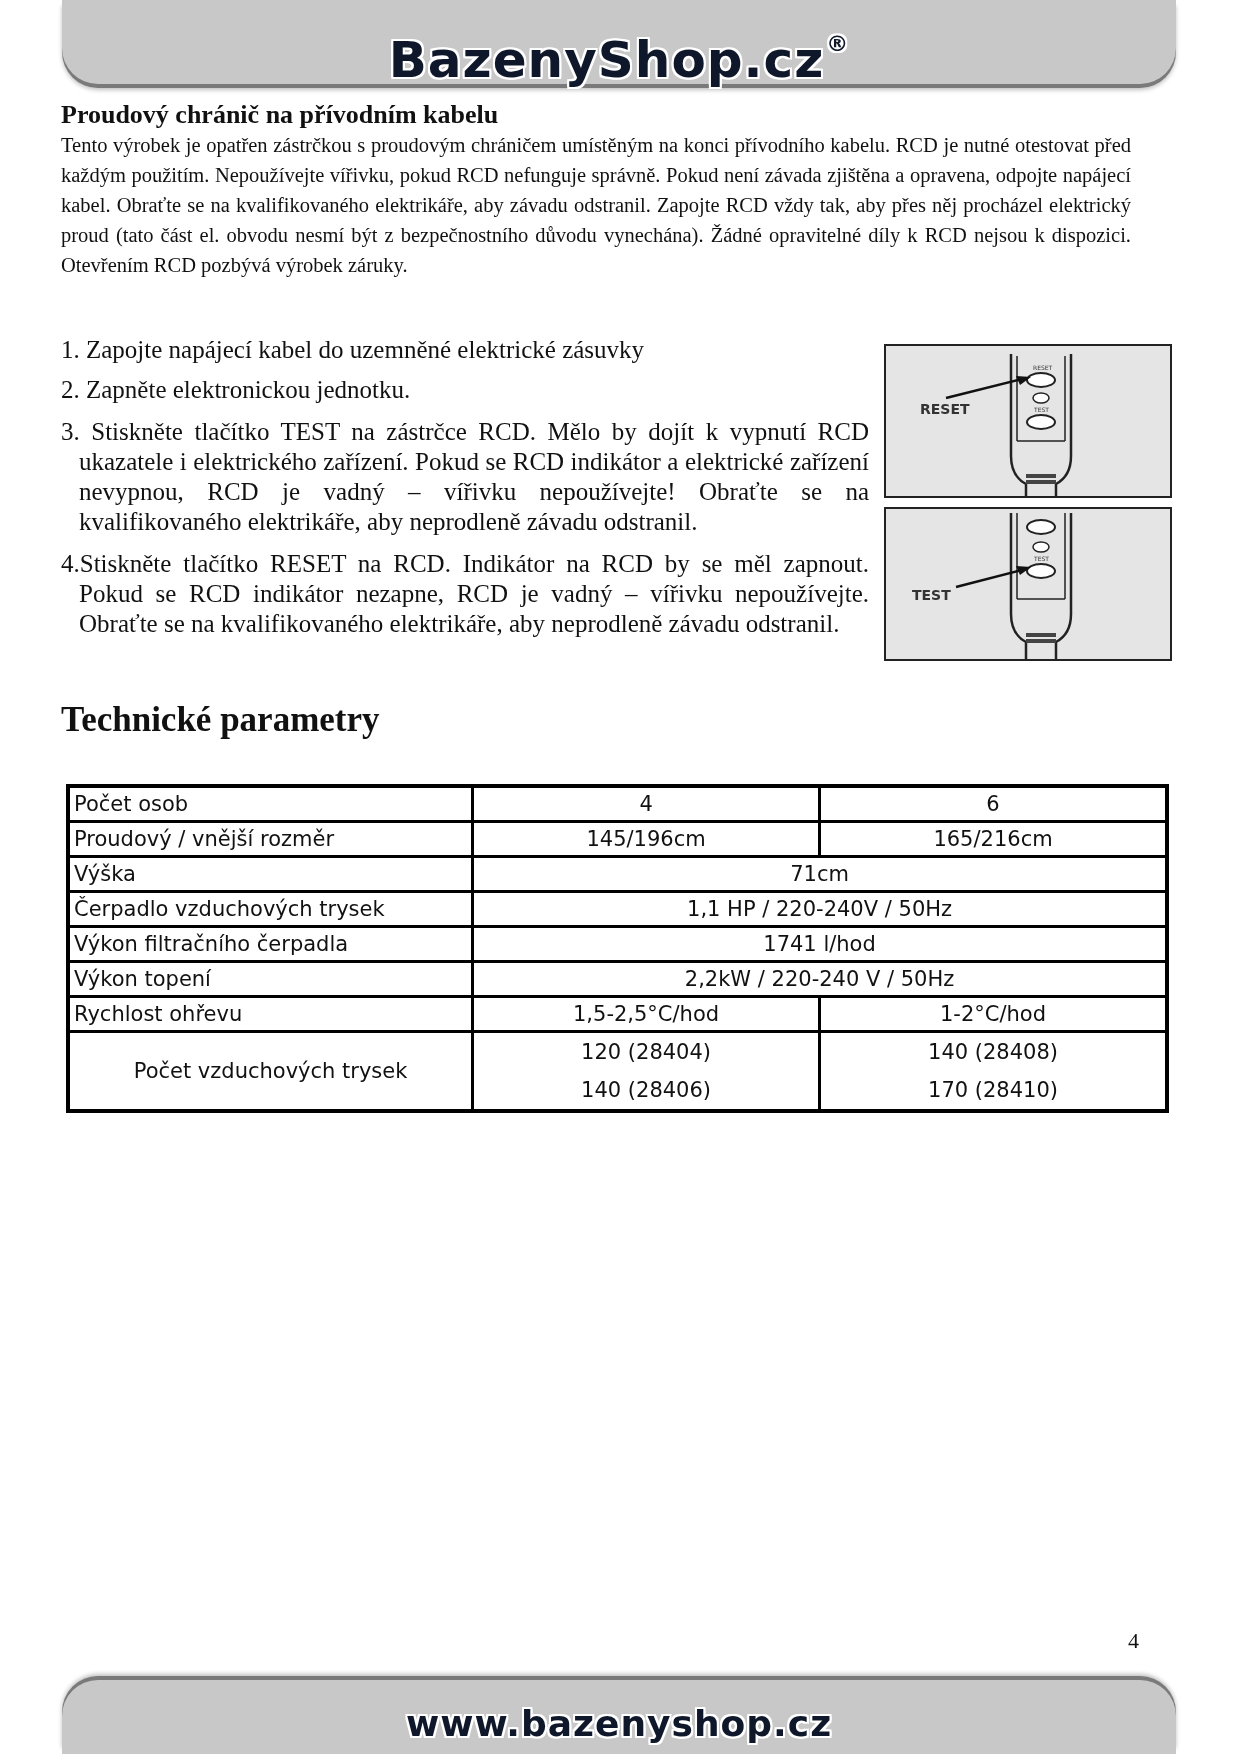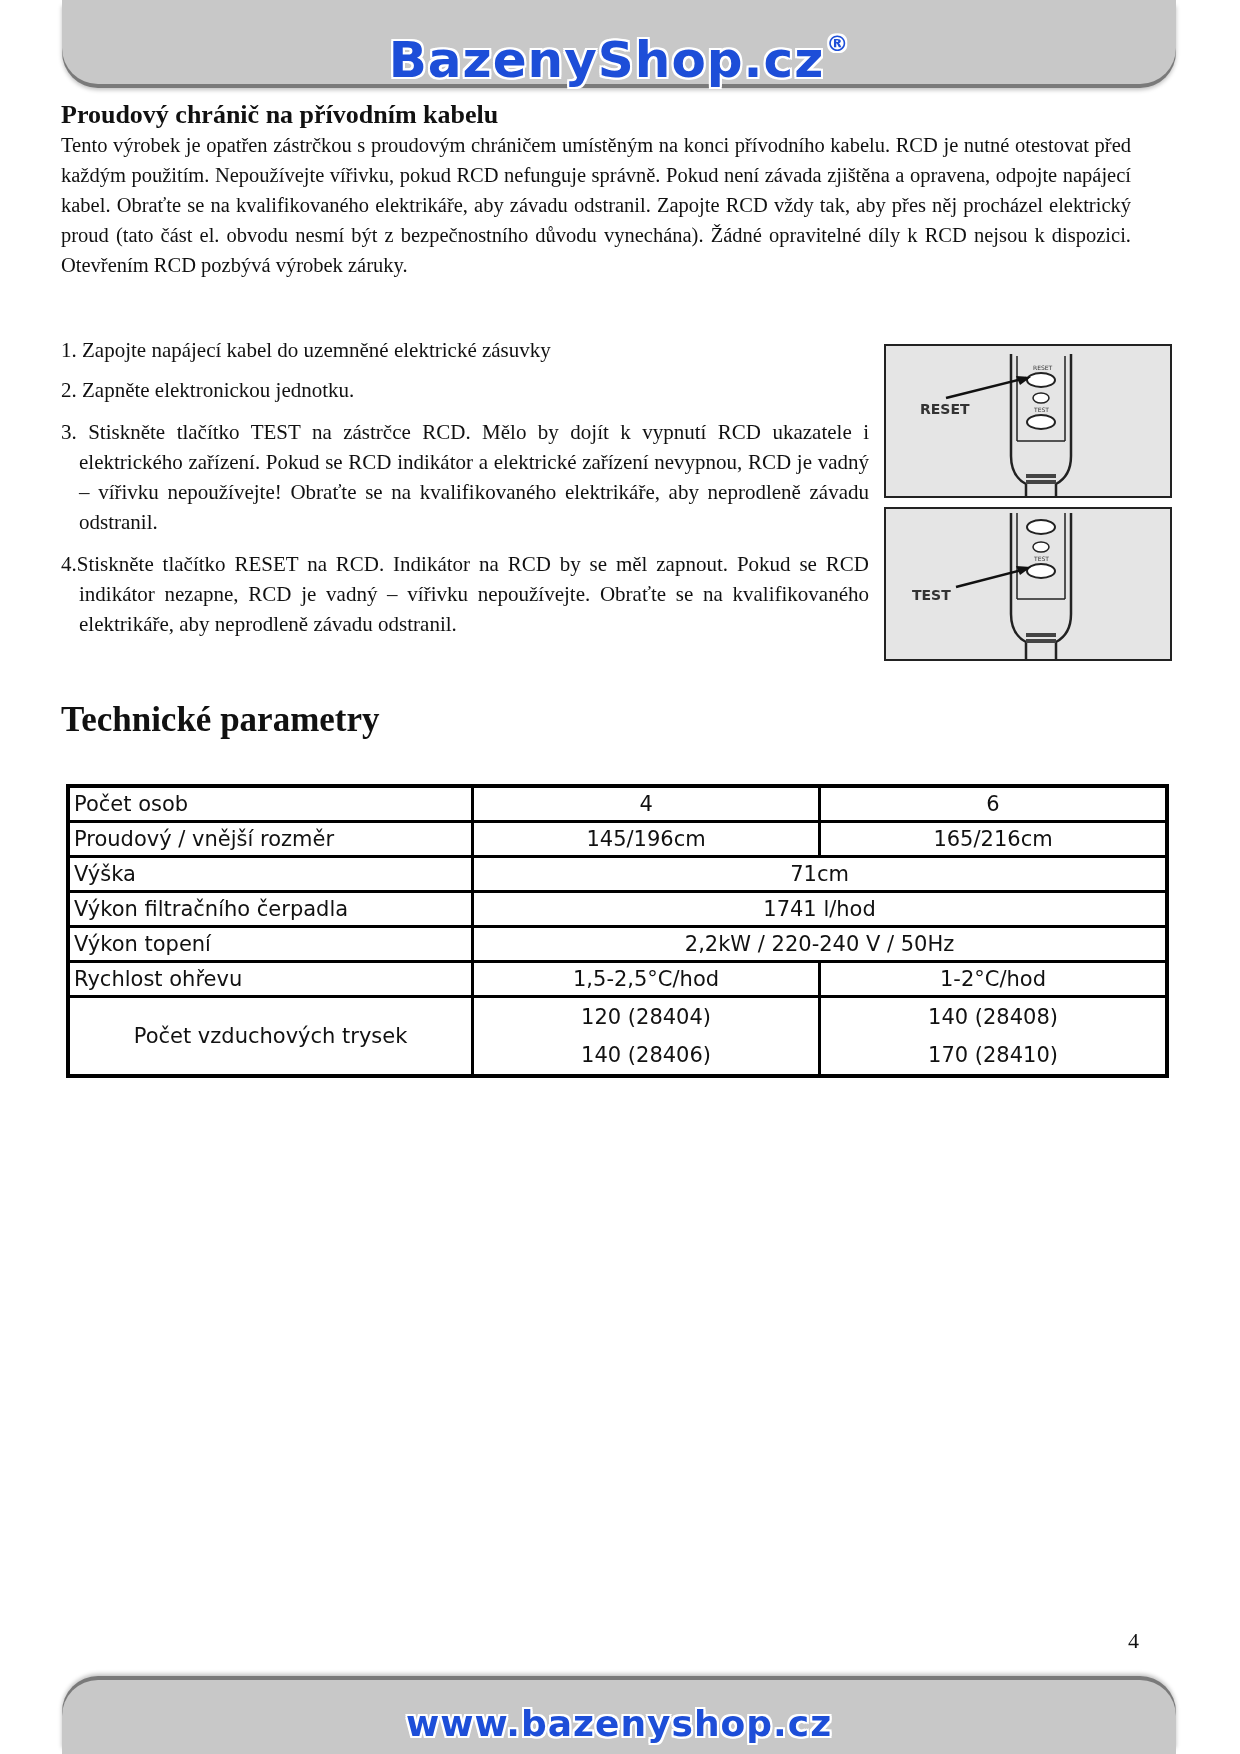--- a/index.html
+++ b/index.html
@@ -5,35 +5,35 @@
   html, body { margin: 0; padding: 0; background: #fff; }
   body { width: 1240px; height: 1754px; position: relative; overflow: hidden;
          font-family: "Liberation Serif", serif; color: #111; }
 
   .banner { position: absolute; left: 62px; width: 1114px; background: #c8c8c8;
             text-align: center; box-sizing: border-box; }
   .banner.top { top: 0; height: 84px; border-radius: 0 0 36px 36px;
                 box-shadow: 0 4px 0 #7a7a7a, 0 6px 4px rgba(0,0,0,.25); }
   .banner.bottom { top: 1680px; height: 74px; border-radius: 36px 36px 0 0;
                    box-shadow: 0 -4px 0 #7a7a7a, 0 -6px 4px rgba(0,0,0,.25); }
-  .brand { font-family: "DejaVu Sans", sans-serif; font-weight: bold; color: #1d4ed8;
+  .brand { font-family: "DejaVu Sans", sans-serif; font-weight: bold; color: #0f172a;
            text-shadow: -2px -2px 0 #fff, 2px -2px 0 #fff, -2px 2px 0 #fff, 2px 2px 0 #fff,
                         0 2px 0 #fff, 0 -2px 0 #fff, 2px 0 0 #fff, -2px 0 0 #fff; }
   .banner.top .brand { font-size: 50px; line-height: 88px; letter-spacing: 1px; }
   .brand sup { font-size: 22px; vertical-align: 26px; margin-left: 2px; }
   .banner.bottom .brand { font-size: 36px; line-height: 88px; letter-spacing: 1px; }
 
   h1, h2 { font-family: "Liberation Serif", serif; font-weight: bold; margin: 0; position: absolute; left: 61px; }
   h1 { top: 100px; font-size: 26px; }
   h2 { top: 700px; font-size: 35px; }
 
   .intro { position: absolute; left: 61px; top: 130px; width: 1070px; font-size: 20.5px;
            line-height: 30px; text-align: justify; margin: 0; }
 
-  .steps { position: absolute; left: 61px; top: 335px; width: 808px; margin: 0; padding: 0; list-style: none; font-size: 21px; }
+  .steps { position: absolute; left: 61px; top: 335px; width: 808px; margin: 0; padding: 0; list-style: none; font-size: 25px; }
   .steps li { line-height: 30px; text-align: justify; padding-left: 18px; text-indent: -18px; margin-bottom: 12px; }
   .steps li:first-child { margin-bottom: 10px; }
 
   .figure { position: absolute; left: 884px; width: 288px; border: 2px solid #222; box-sizing: border-box; background: #e5e5e5; }
   .figure.f1 { top: 344px; height: 154px; }
   .figure.f2 { top: 507px; height: 154px; }
   .figure svg { width: 100%; height: 100%; display: block; }
   .fig-label { font-family: "DejaVu Sans", sans-serif; font-weight: bold; font-size: 14px; fill: #333; }
 
   table.spec { position: absolute; left: 66px; top: 784px; width: 1103px; border-collapse: collapse;
@@ -110,20 +110,24 @@
   <tr>
     <td class="label">Proudový / vnější rozměr</td>
     <td class="val">145/196cm</td>
     <td class="val">165/216cm</td>
   </tr>
   <tr>
     <td class="label">Výška</td>
     <td class="val" colspan="2">71cm</td>
   </tr>
   <tr>
+    <td class="label">Čerpadlo vzduchových trysek</td>
+    <td class="val" colspan="2">1,1 HP / 220-240V / 50Hz</td>
+  </tr>
+  <tr>
     <td class="label">Výkon filtračního čerpadla</td>
     <td class="val" colspan="2">1741 l/hod</td>
   </tr>
   <tr>
     <td class="label">Výkon topení</td>
     <td class="val" colspan="2">2,2kW / 220-240 V / 50Hz</td>
   </tr>
   <tr>
     <td class="label">Rychlost ohřevu</td>
     <td class="val">1,5-2,5°C/hod</td>

